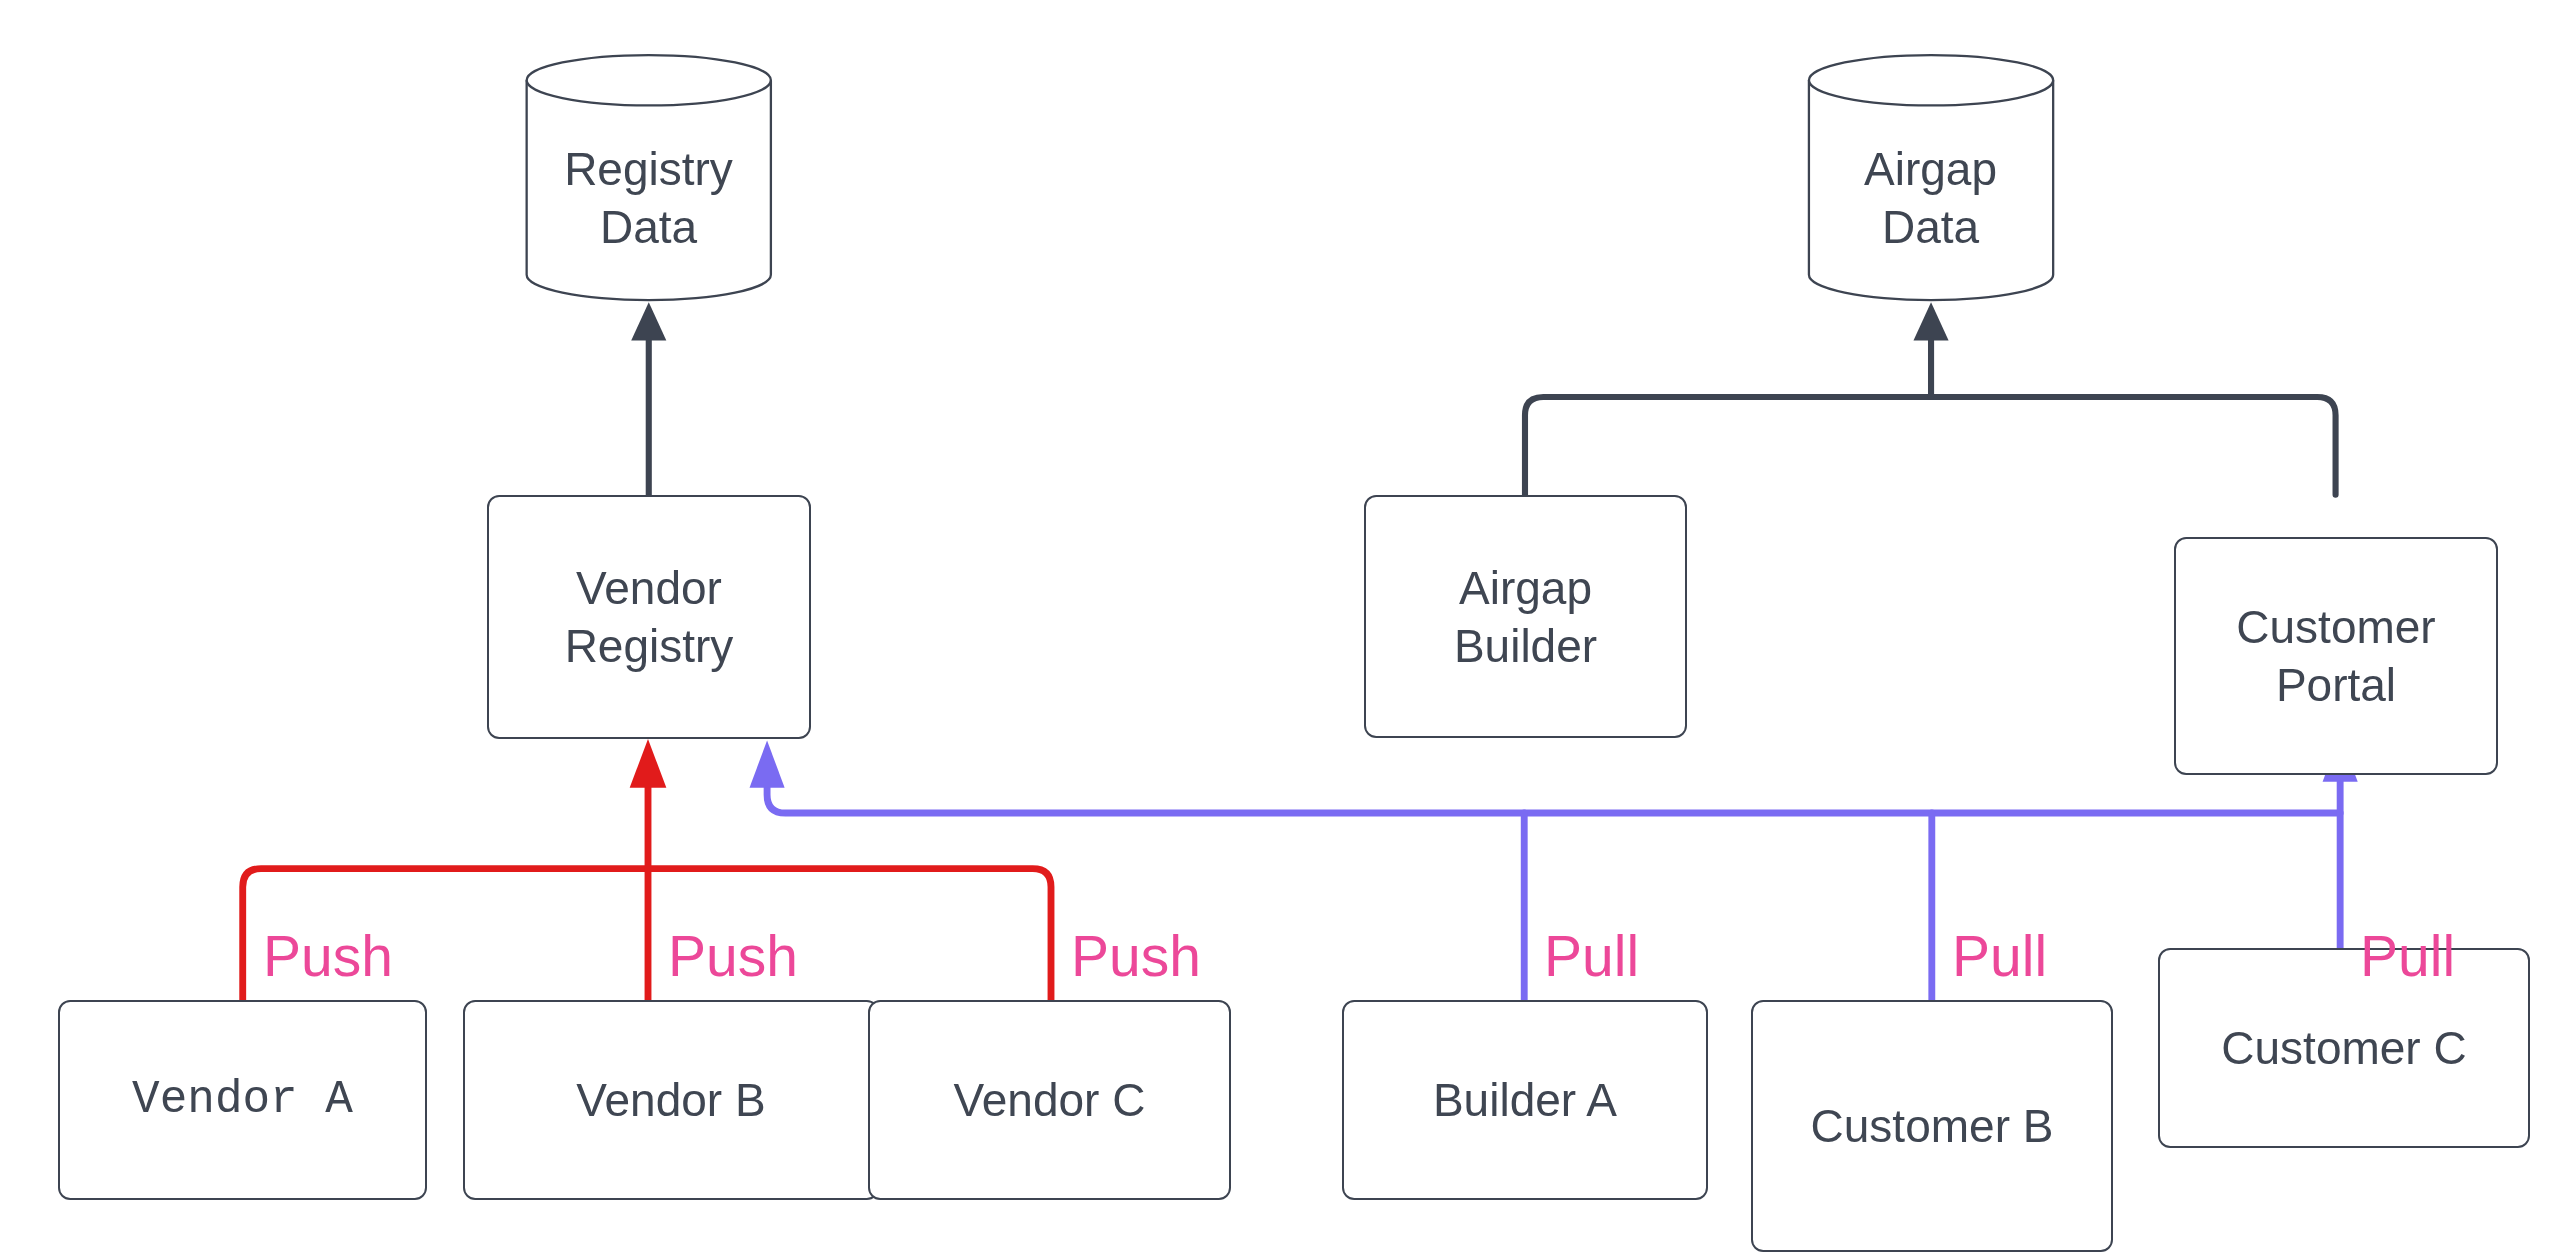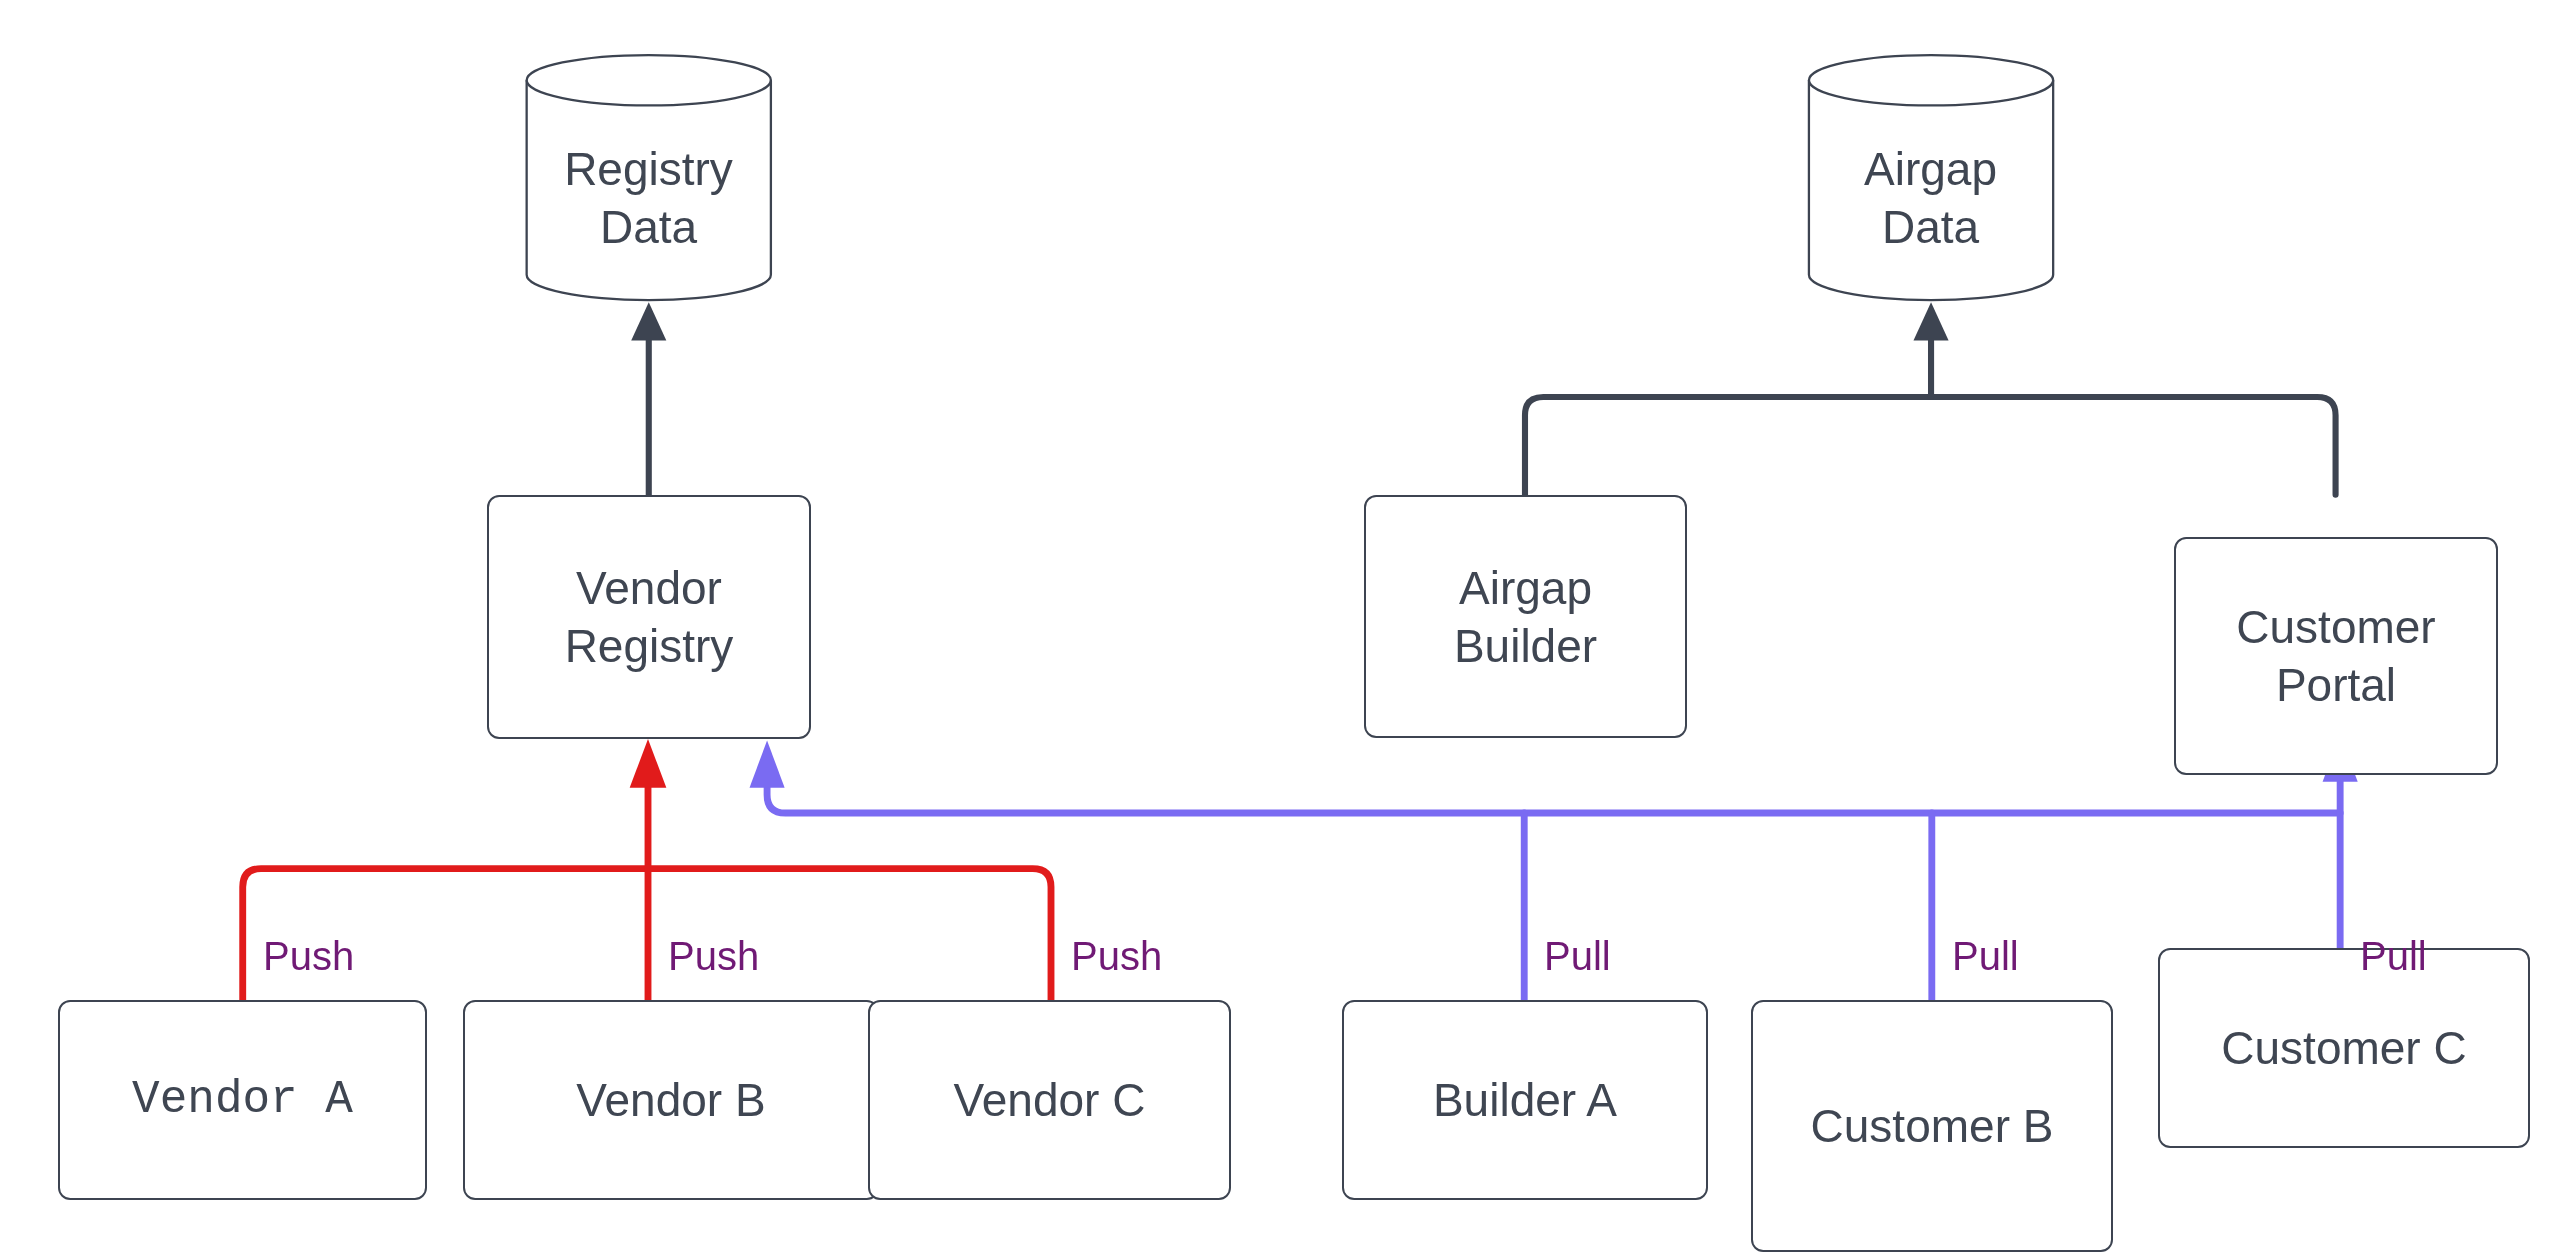--- a/index.html
+++ b/index.html
@@ -41,22 +41,22 @@
   .cyl-label {
     position: absolute;
     width: 305px;
     text-align: center;
     color: #3f4652;
     font-size: 46px;
     line-height: 58px;
   }
   .edge-label {
     position: absolute;
-    color: #701a75;
-    font-size: 40px;
+    color: #ec4899;
+    font-size: 57px;
     line-height: 52px;
     white-space: nowrap;
   }
 </style>
 </head>
 <body>
 
 <div id="canvas">
 
   <svg id="edge-layer" viewBox="0 0 3375 1648" xmlns="http://www.w3.org/2000/svg">

